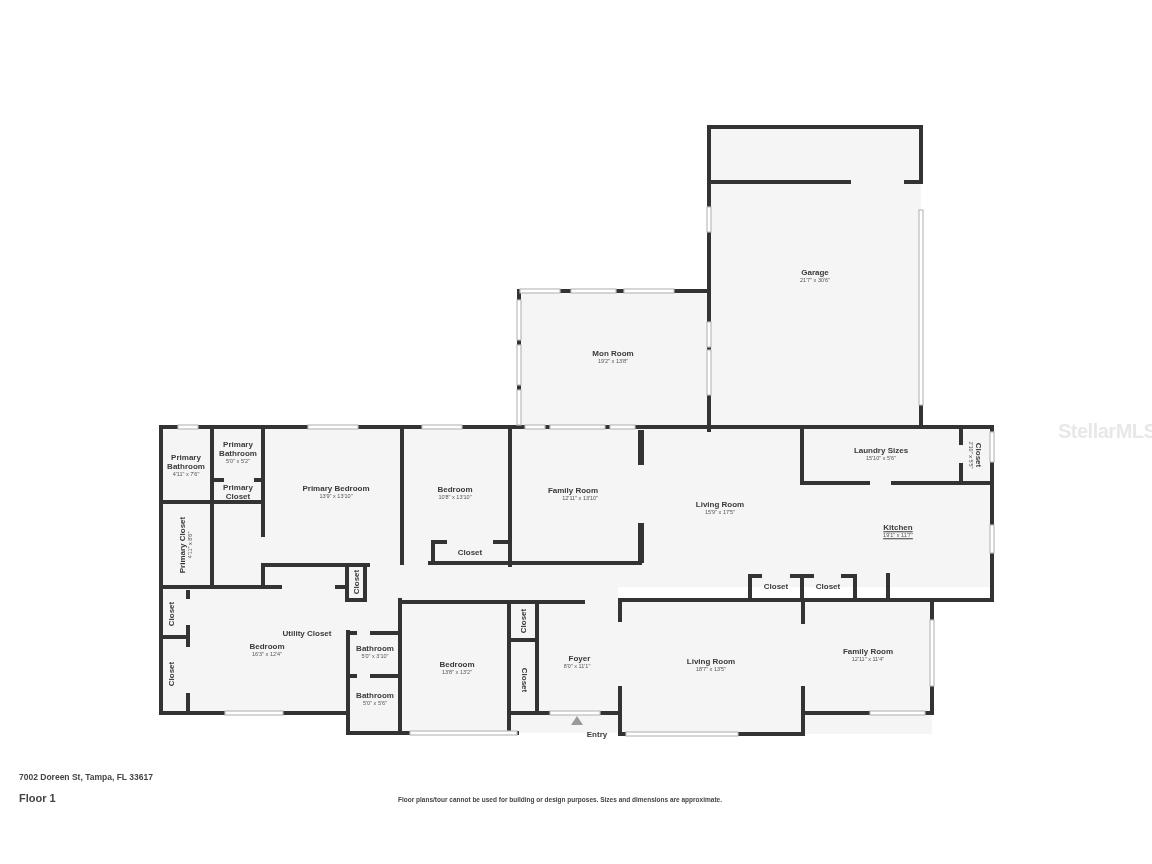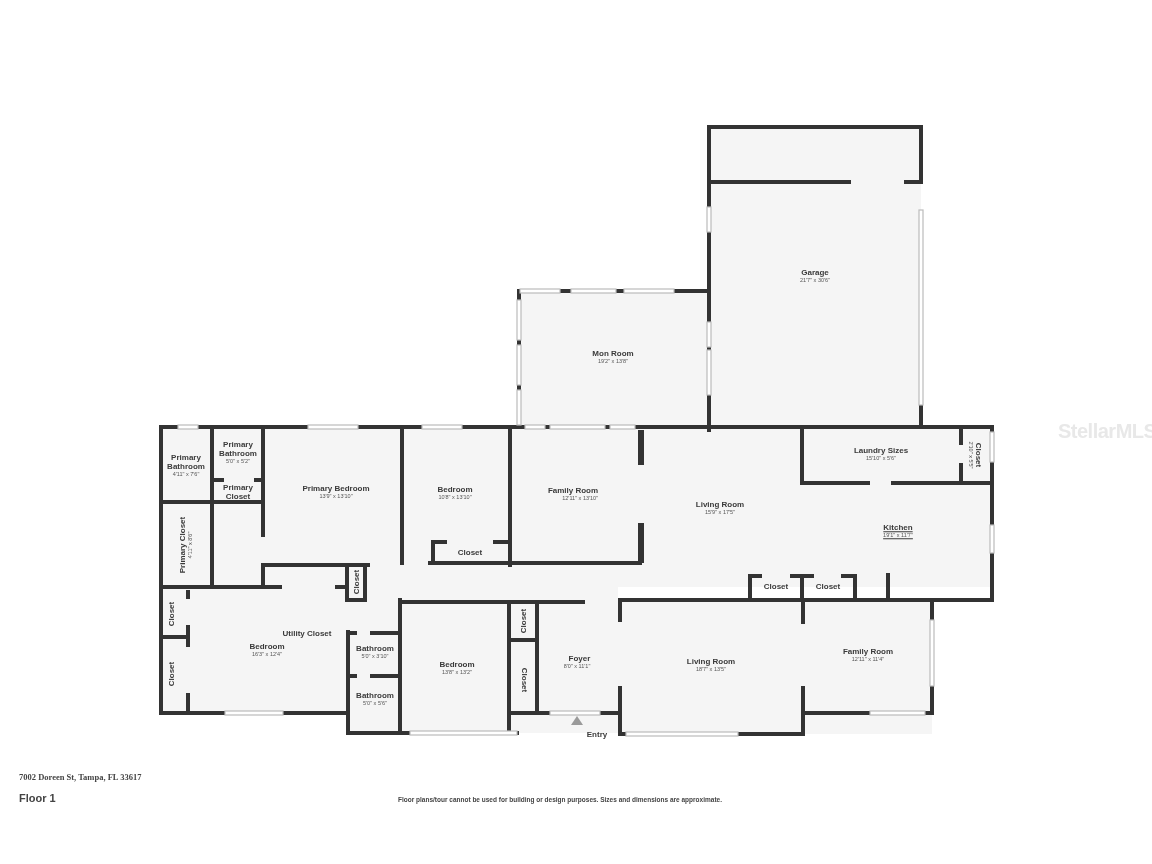--- a/index.html
+++ b/index.html
@@ -4,21 +4,21 @@
 <style>
   html,body{margin:0;padding:0;background:#ffffff;}
   body{width:1152px;height:864px;position:relative;overflow:hidden;font-family:"Liberation Sans","DejaVu Sans",sans-serif;}
   #plan{position:absolute;left:0;top:0;width:1152px;height:864px;}
   .room-label{position:absolute;text-align:center;color:#3a3a3a;transform:translate(-50%,-50%);white-space:nowrap;line-height:1.15;}
   .room-name{font-size:8px;font-weight:bold;display:block;}
   .room-dim{font-size:5.5px;display:block;color:#555;}
   .rot-ccw{transform:translate(-50%,-50%) rotate(-90deg);}
   .rot-cw{transform:translate(-50%,-50%) rotate(90deg);}
   .footer-text{position:absolute;color:#444;font-weight:bold;}
-  #address{left:19px;top:772px;font-size:8.5px;font-family:Liberation Serif, serif;}
+  #address{left:19px;top:772px;font-size:8.5px;}
   #floor{left:19px;top:792px;font-size:11px;}
   #disclaimer{left:398px;top:796px;font-size:6.5px;}
   #watermark{position:absolute;left:1058px;top:420px;font-size:20px;color:#e8e8e8;letter-spacing:-0.5px;font-weight:bold;}
   #entry-arrow{position:absolute;left:571px;top:716px;width:0;height:0;border-left:6px solid transparent;border-right:6px solid transparent;border-bottom:9px solid #9a9a9a;}
   #entry-label{position:absolute;left:577px;top:734px;transform:translate(-50%,-50%);font-size:8px;font-weight:bold;color:#3a3a3a;margin-left:20px;}
 </style>
 </head>
 <body>
 
 <svg id="plan" viewBox="0 0 1152 864" xmlns="http://www.w3.org/2000/svg">

